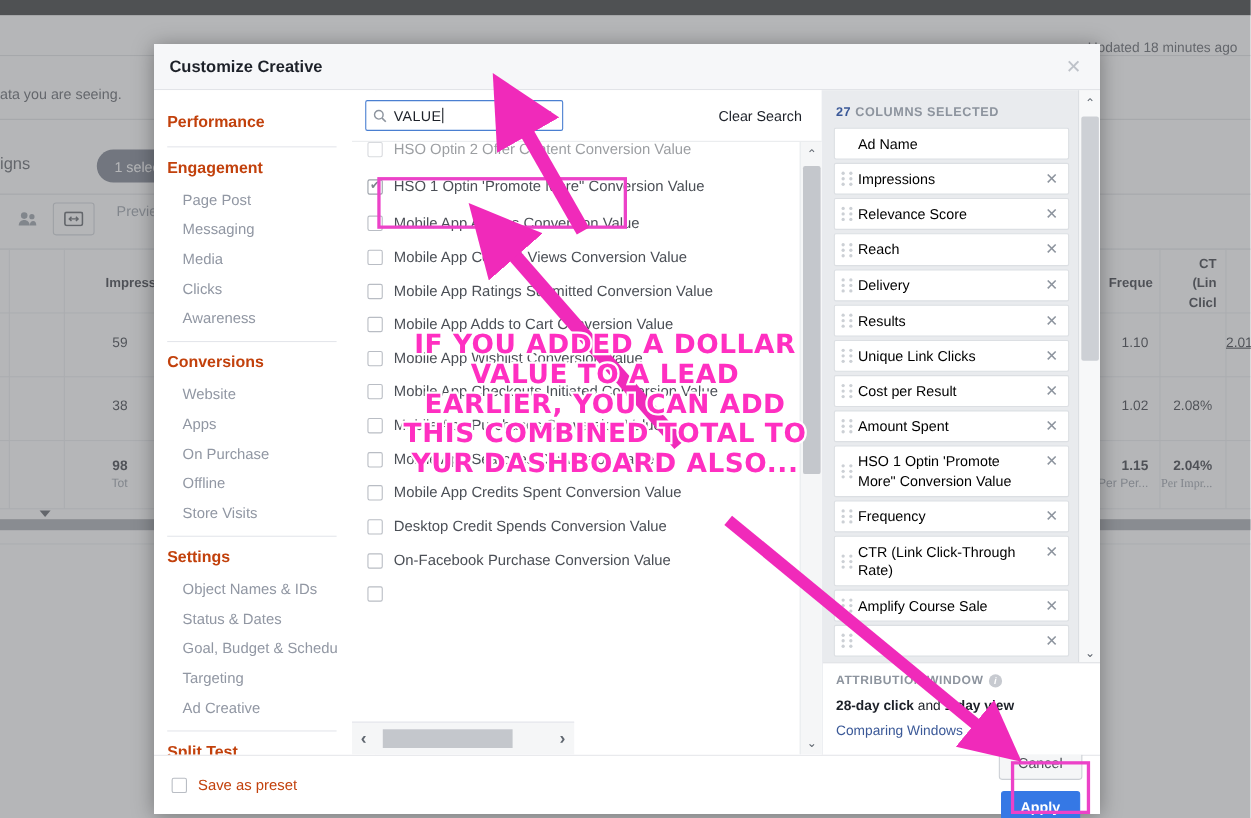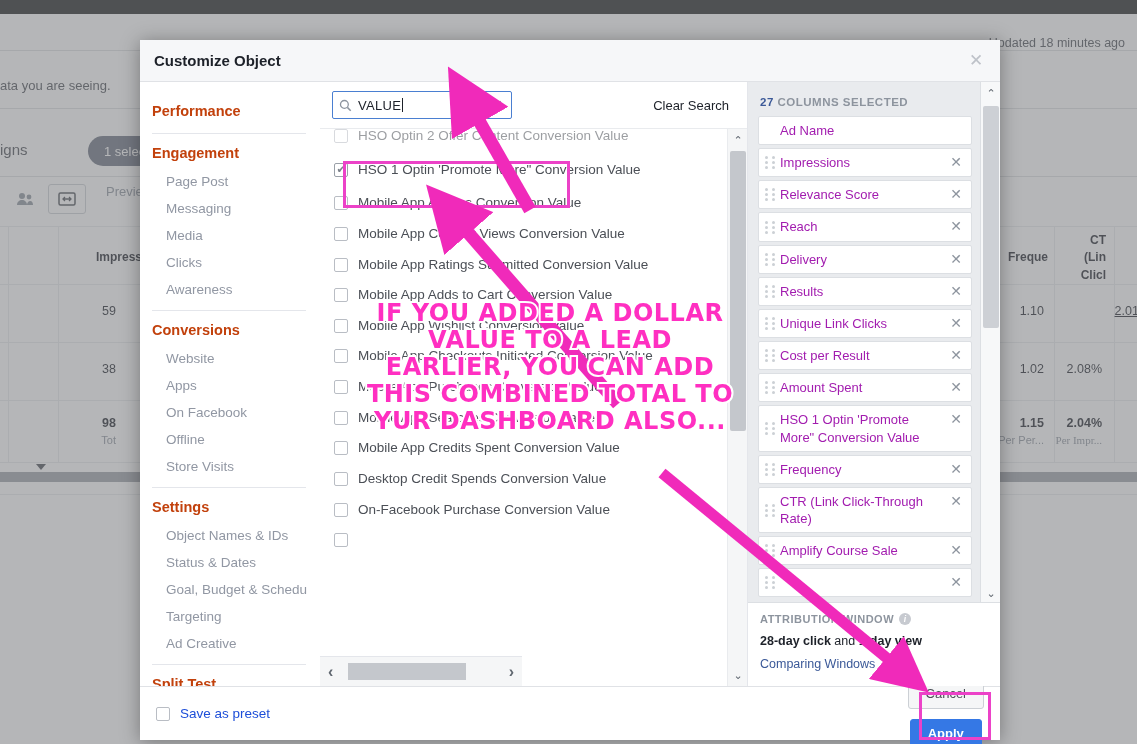--- a/index.html
+++ b/index.html
@@ -207,21 +207,21 @@
     background: #fff; border: 1px solid #dcdfe3; border-radius: 2px;
     margin-bottom: 3px; min-height: 29px; display: flex; align-items: center;
     padding: 5px 6px 5px 6px; position: relative;
   }
   .grip {
     flex: 0 0 11px; width: 11px; height: 13px; margin-right: 4px;
     display: grid; grid-template-columns: 1fr 1fr; grid-template-rows: 1fr 1fr 1fr;
     gap: 2px; align-content: center;
   }
   .grip i { width: 3px; height: 3px; background: #ccd0d5; border-radius: 50%; display: block; }
-  .chip-lab { font-size: 13px; color: #a21caf; line-height: 1.32; flex: 1; padding-right: 4px; }
+  .chip-lab { font-size: 13px; color: #000000; line-height: 1.32; flex: 1; padding-right: 4px; }
   .chip-x { font-size: 14px; color: #8d949e; cursor: pointer; padding: 0 3px; align-self: flex-start; }
   .chip.locked { padding-left: 21px; justify-content: flex-start; }
 
   .selscroll {
     position: absolute; right: 0; top: 0; width: 20px; height: 522px;
     background: #f7f8f9; border-left: 1px solid #dcdfe3;
   }
   .selscroll .arw {
     position: absolute; left: 0; width: 20px; height: 20px;
     display: flex; align-items: center; justify-content: center;
@@ -253,21 +253,21 @@
 
   
   .modal-foot {
     height: 54px; flex: 0 0 54px; border-top: 1px solid #e0e2e6;
     background: #fff; display: flex; align-items: center; padding: 0 16px;
   }
   .preset { display: flex; align-items: center; gap: 10px; }
   .preset .cb2 {
     width: 14px; height: 14px; border: 1px solid #b9bdc4; border-radius: 2px; background: #fff;
   }
-  .preset span { font-size: 13.5px; color: #1d4ed8; }
+  .preset span { font-size: 13.5px; color: #c2410c; }
   .foot-btns { margin-left: auto; display: flex; align-items: center; gap: 10px; flex-direction: column; }
   .btn {
     height: 30px; padding: 0 17px; border-radius: 3px; font-size: 13px;
     display: flex; align-items: center; justify-content: center; cursor: pointer;
   }
   .btn.cancel { background: #f5f6f7; border: 1px solid #ccd0d5; color: #4b4f56; }
   .btn.apply { background: #3578e5; border: 1px solid #3578e5; color: #fff; font-weight: bold; }
   .hl-box {
     position: absolute; border: 3px solid #ec42c8; pointer-events: none;
   }
@@ -351,40 +351,40 @@
         <div class="bg-cellline" style="left:0; top:246px; width:1137px; height:10px; background:#9ea2a8;"></div>
         <div class="bg-cellline" style="left:0; top:268px; width:1137px; height:1px;"></div>
       </div>
     </div>
     <div class="dimmer"></div>
   </div>
 
   <div class="modal">
 
     <div class="modal-head">
-      <div class="modal-title">Customize Object</div>
+      <div class="modal-title">Customize Creative</div>
       <div class="modal-close">✕</div>
     </div>
 
     <div class="modal-body">
 
       <div class="navcol">
         <div class="nav-group">Performance</div>
         <div class="nav-sep"></div>
         <div class="nav-group">Engagement</div>
         <div class="nav-item">Page Post</div>
         <div class="nav-item">Messaging</div>
         <div class="nav-item">Media</div>
         <div class="nav-item">Clicks</div>
         <div class="nav-item">Awareness</div>
         <div class="nav-sep"></div>
         <div class="nav-group">Conversions</div>
         <div class="nav-item">Website</div>
         <div class="nav-item">Apps</div>
-        <div class="nav-item">On Facebook</div>
+        <div class="nav-item">On Purchase</div>
         <div class="nav-item">Offline</div>
         <div class="nav-item">Store Visits</div>
         <div class="nav-sep"></div>
         <div class="nav-group">Settings</div>
         <div class="nav-item">Object Names &amp; IDs</div>
         <div class="nav-item">Status &amp; Dates</div>
         <div class="nav-item">Goal, Budget &amp; Schedu</div>
         <div class="nav-item">Targeting</div>
         <div class="nav-item">Ad Creative</div>
         <div class="nav-sep"></div>

